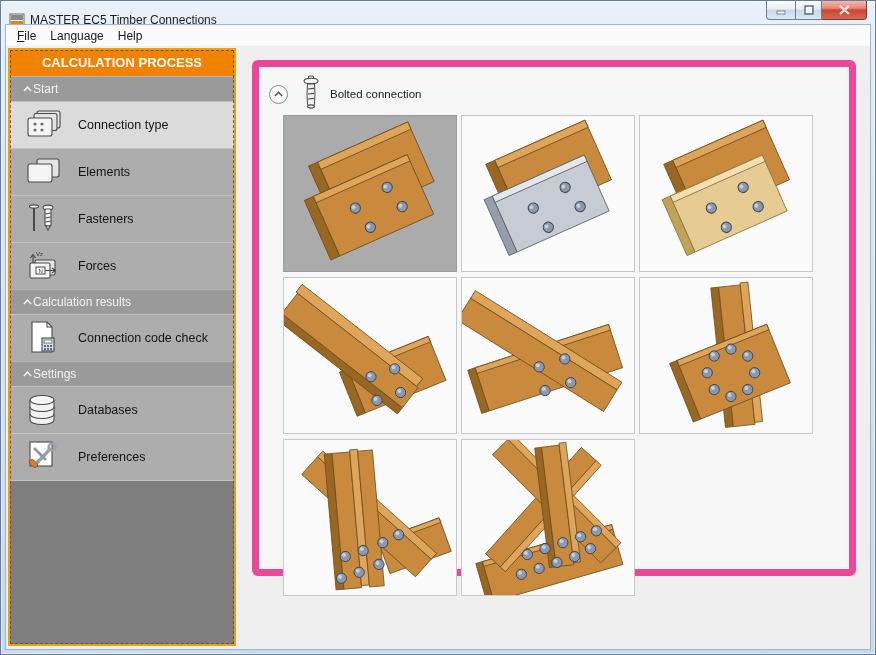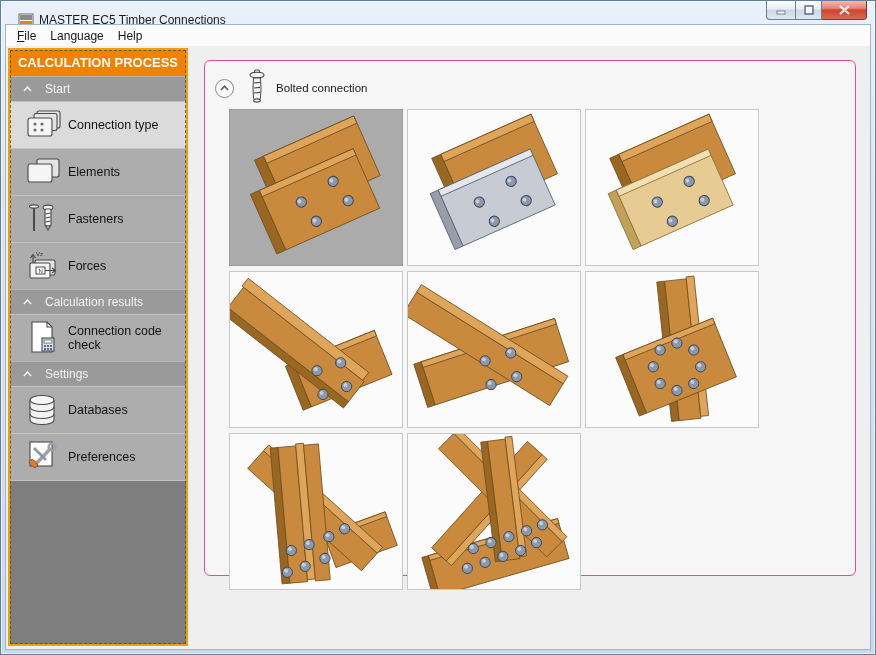--- a/index.html
+++ b/index.html
@@ -3,59 +3,59 @@
 <meta charset="utf-8">
 <style>
   * { margin:0; padding:0; box-sizing:border-box; }
   html,body { width:876px; height:655px; overflow:hidden; }
   body { font-family:"Liberation Sans", sans-serif; background:#CFE0F1; }
 
   
   .frame { position:relative; width:876px; height:655px;
     background:linear-gradient(180deg,#E9F1FA 0%,#D8E6F4 30%,#C6D9EC 100%);
     border:1px solid #5F7EA2; box-shadow:inset 0 0 0 1px rgba(255,255,255,.6); }
-  .titlebar { position:absolute; left:9px; top:0; right:0; height:37px; display:flex; align-items:center; }
+  .titlebar { position:absolute; left:0; top:0; right:0; height:37px; display:flex; align-items:center; }
   .app-icon { width:16px; height:16px; margin:0 5px 0 8px; }
   .title-text { font-size:12px; color:#1c1c1c; }
   .winbtns { position:absolute; right:8px; top:0; display:flex; }
   .winbtn { height:19px; border:1px solid #6B7E95; border-top:none; display:flex; align-items:center; justify-content:center;
     background:linear-gradient(180deg,#FEFEFE 0%,#E6EDF5 45%,#CBD8E8 50%,#DDE7F2 100%); }
   .winbtn.min { width:29px; border-radius:0 0 0 4px; border-right:none; }
   .winbtn.max { width:27px; }
   .winbtn.close { width:45px; border-radius:0 0 4px 0; border-color:#7E3A34; border-left:none;
     background:linear-gradient(180deg,#F6B6AD 0%,#E38876 40%,#CC4431 50%,#D96A52 100%); }
 
   
   .client { position:absolute; left:4px; right:4px; top:23px; bottom:4px;
     background:#EFEFEF; border:1px solid #9FB6CF; display:flex; flex-direction:column; }
   .menubar { height:21px; background:#FBFBFB; display:flex; align-items:center; padding-left:4px; flex:0 0 auto; }
   .menu-item { display:inline-block; font-size:12px; color:#1a1a1a; padding:4px 7px; cursor:default; }
   .menu-item.file::first-letter { text-decoration:underline; }
 
   .content { flex:1; display:flex; min-height:0; }
 
   
-  .sidebar { width:180px; flex:0 0 auto; margin:2px 0 3px 2px; border:2px solid #F0A000;
+  .sidebar { width:228px; flex:0 0 auto; margin:2px 0 3px 2px; border:2px solid #F0A000;
     background:#ADADAD; position:relative; display:flex; flex-direction:column; overflow:hidden; }
   .sidebar::after { content:""; position:absolute; inset:0; border:1px dashed #4E4E4E; opacity:.85; pointer-events:none; }
   .sb-header { height:26px; line-height:26px; text-align:center; background:#F08200; color:#FFFFFF;
     font-weight:bold; font-size:13px; flex:0 0 auto; }
   .sb-section { height:25px; background:#9A9A9A; color:#F2F2F2; font-size:12px; display:flex; align-items:center;
-    padding-left:12px; gap:12px; flex:0 0 auto; border-top:1px solid #B5B5B5; }
-  .sb-item { height:47px; background:#ADADAD; display:flex; align-items:center; padding-left:14px; gap:4px;
+    padding-left:12px; gap:0; flex:0 0 auto; border-top:1px solid #B5B5B5; }
+  .sb-item { height:47px; background:#ADADAD; display:flex; align-items:center; padding-left:14px; gap:14px;
     border-top:1px solid #C2C2C2; flex:0 0 auto; }
   .sb-item.selected { background:#DBDBDB; }
   .sb-item-label { font-size:12.5px; color:#141414; }
   .sb-icon { width:40px; height:36px; flex:0 0 auto; }
   .sb-filler { flex:1; background:#7E7E7E; border-top:1px solid #C2C2C2; }
   .chev { width:11px; height:8px; }
 
   
   .main { flex:1; position:relative; padding:14px 14px 0 16px; }
-  .panel { height:516px; background:#F6F6F6; border:1px solid #ec4899; border-radius:6px; }
+  .panel { height:516px; background:#F6F6F6; border:7px solid #ec4899; border-radius:6px; }
   .panel-header { display:flex; align-items:center; padding:10px 0 0 10px; height:44px; }
   .collapse-btn { width:19px; height:19px; border:1px solid #8A8A8A; border-radius:50%; background:#FDFDFD;
     display:flex; align-items:center; justify-content:center; }
   .bolt-ic { margin-left:14px; }
   .group-title { margin-left:10px; font-size:11.5px; color:#1a1a1a; }
 
   .grid { margin:4px 0 0 24px; display:grid; grid-template-columns:repeat(3,174px); gap:5px 4px; width:530px; }
   .tile { width:174px; height:157px; background:#FBFBFB; border:1px solid #C8C8C8; }
   .tile.selected { background:#ABABAB; border-color:#9C9C9C; }
   .tile svg { display:block; width:100%; height:100%; }

